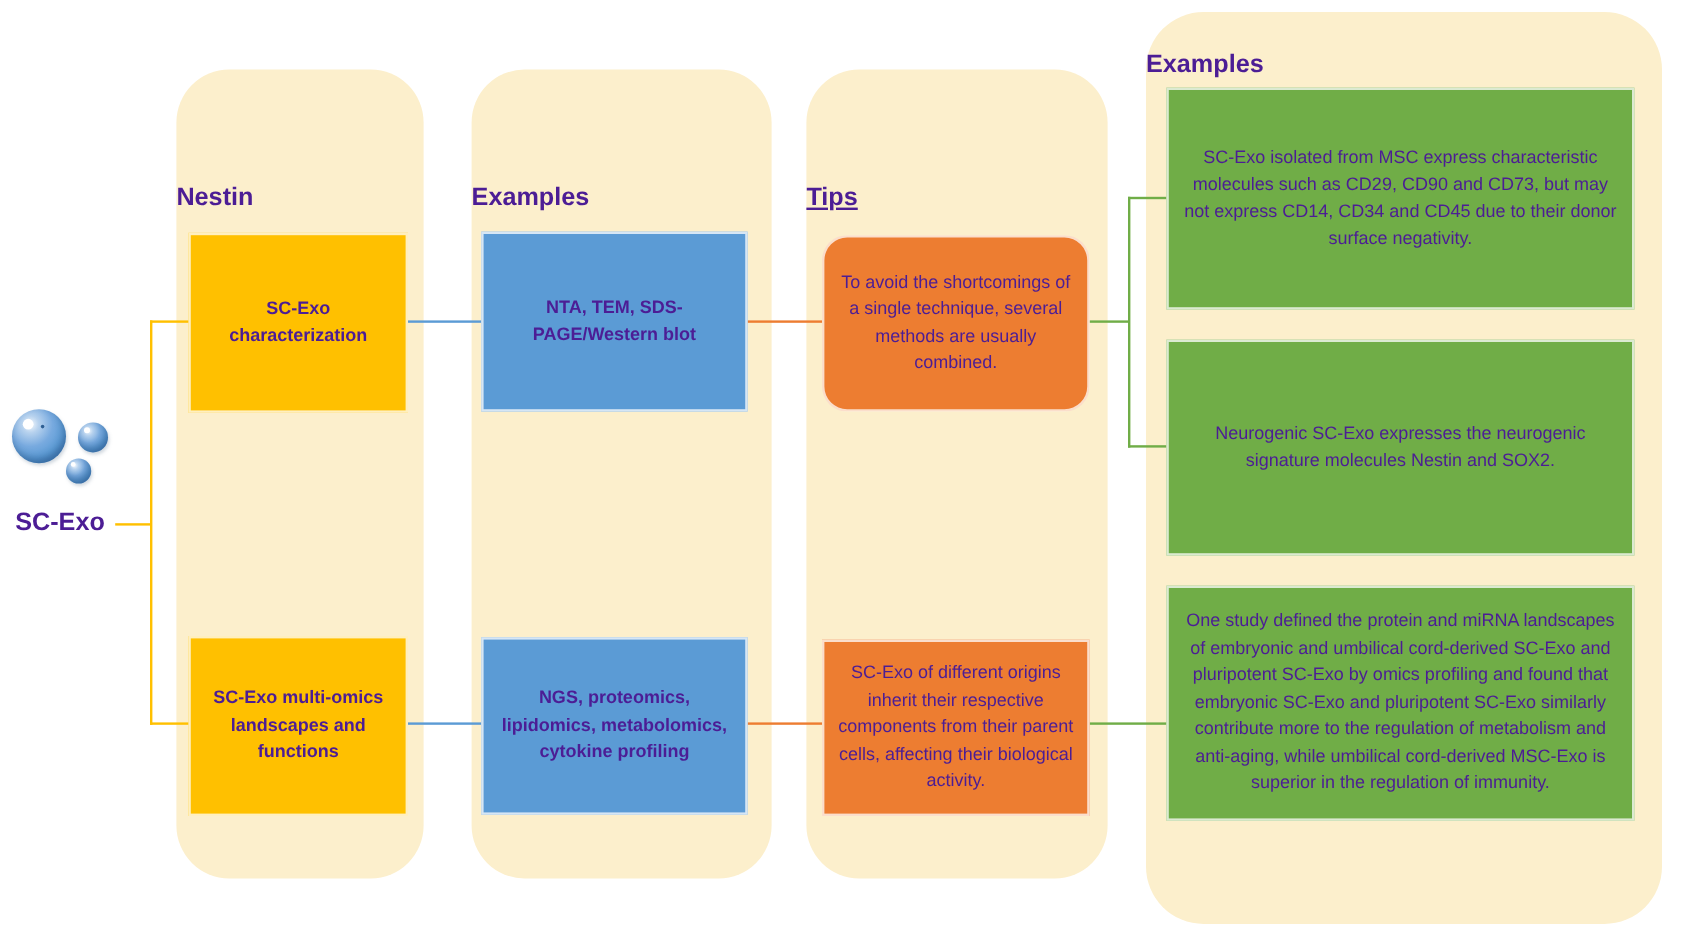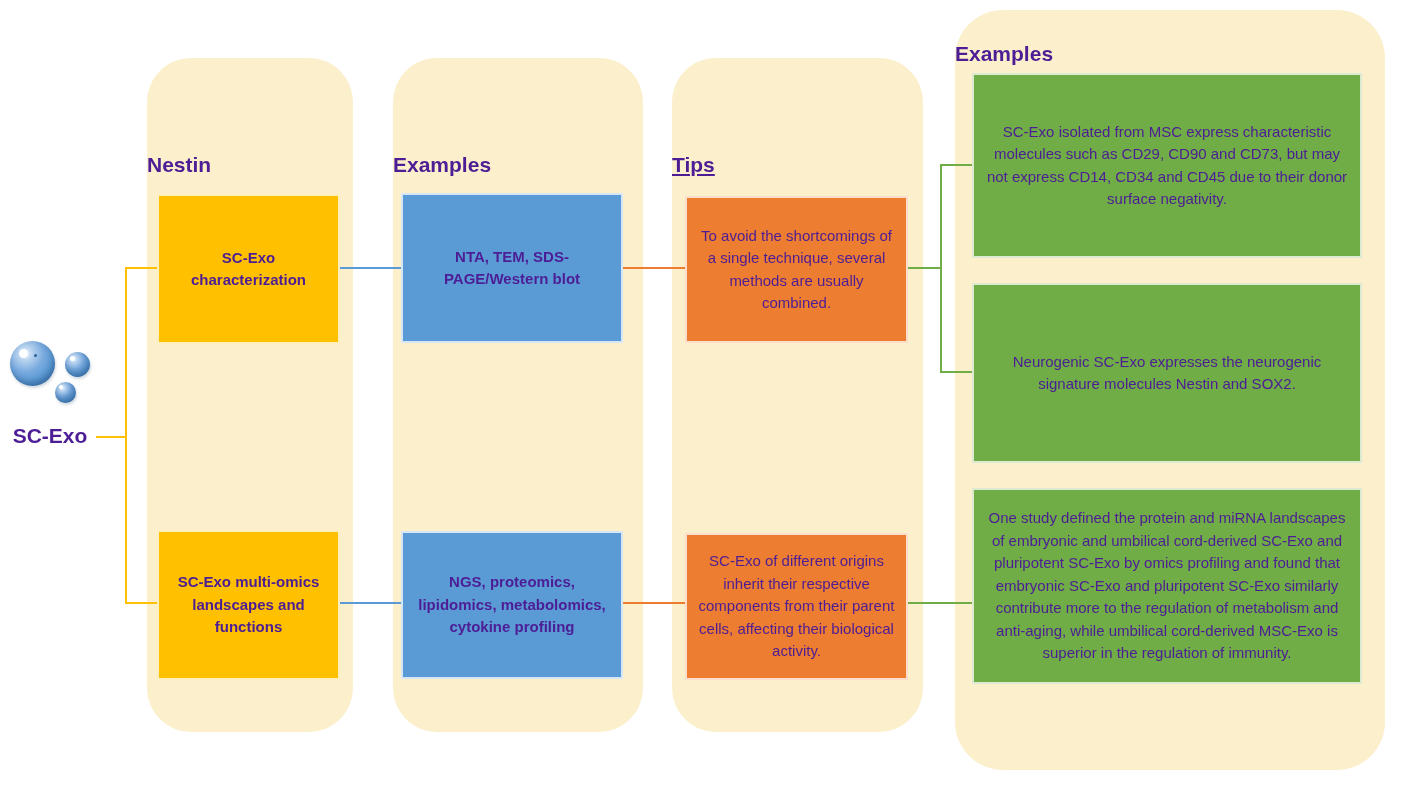--- a/index.html
+++ b/index.html
@@ -112,21 +112,21 @@
   <div class="header" style="left:393px; top:153px; width:250px;">Examples</div>
   <div class="header" style="left:672px; top:153px; width:251px;text-decoration:underline;">Tips</div>
   <div class="header" style="left:955px; top:42px; width:430px;">Examples</div>
 
   <div class="box gold" style="left:157px; top:194px; width:183px; height:150px;">
     <span>SC-Exo characterization</span>
   </div>
   <div class="box blue" style="left:401px; top:193px; width:222px; height:150px;">
     <span>NTA, TEM, SDS-PAGE/Western blot</span>
   </div>
-  <div class="box orange" style="left:685px; top:196px; width:223px; height:147px;">
+  <div class="box orange" style="left:685px; top:196px; width:223px; height:147px;border-radius:21px;">
     <span>To avoid the shortcomings of a single technique, several methods are usually combined.</span>
   </div>
 
   <div class="box gold" style="left:157px; top:530px; width:183px; height:150px;">
     <span>SC-Exo multi-omics landscapes and functions</span>
   </div>
   <div class="box blue" style="left:401px; top:531px; width:222px; height:148px;">
     <span>NGS, proteomics, lipidomics, metabolomics, cytokine profiling</span>
   </div>
   <div class="box orange" style="left:685px; top:533px; width:223px; height:147px;">

